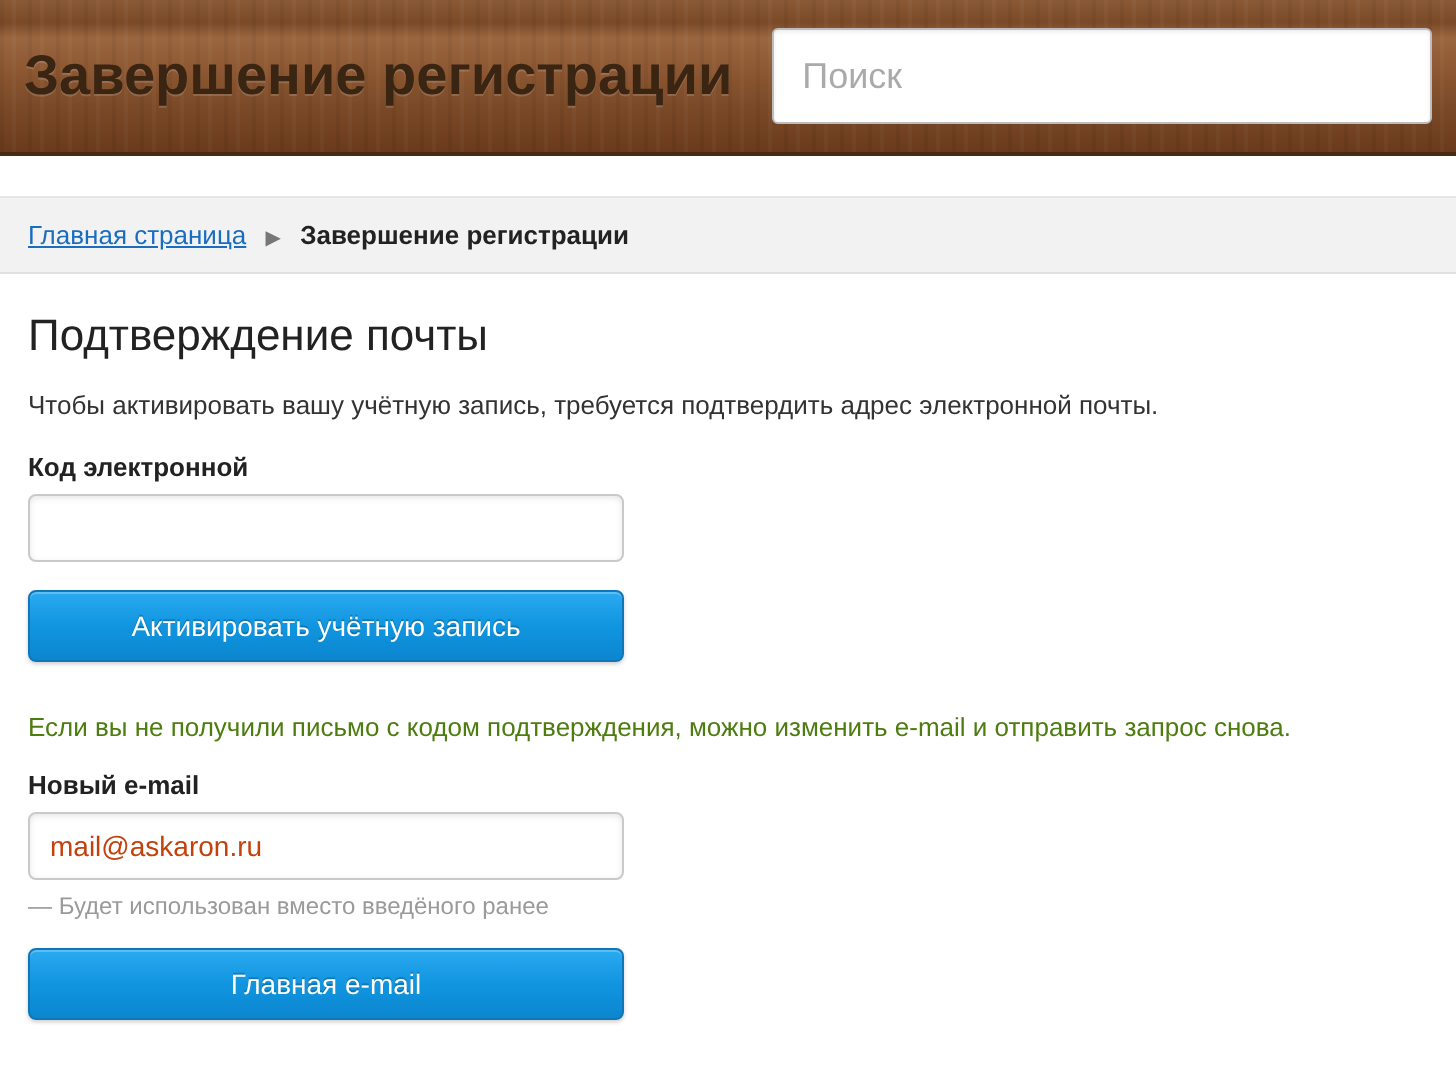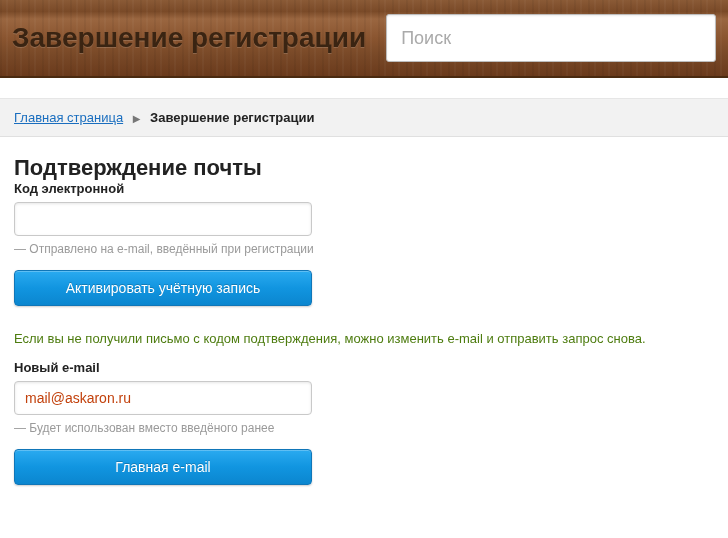--- a/index.html
+++ b/index.html
@@ -81,22 +81,23 @@
     }
     .breadcrumb .current {
       font-weight: bold;
       color: #222;
     }
     .content {
       padding: 18px 14px 14px;
     }
     .section-heading {
       font-size: 22px;
-      font-weight: bold;
+      font-weight: normal;
       color: #222;
+      margin-bottom: 14px;
     }
     .intro-text {
       font-size: 13px;
       color: #333;
       margin-bottom: 16px;
     }
     .field-label {
       font-size: 13px;
       font-weight: bold;
       color: #222;
@@ -149,24 +150,24 @@
 </div>
 
 <div class="breadcrumb">
   <a href="#">Главная страница</a>
   <span class="sep">▶</span>
   <span class="current">Завершение регистрации</span>
 </div>
 
 <div class="content">
   <h2 class="section-heading">Подтверждение почты</h2>
+  <p class="intro-text">Чтобы активировать вашу учётную запись, требуется подтвердить адрес электронной почты.</p>
 
   <div class="field-label">Код электронной</div>
   <input class="text-input" type="text" style="">
-  <div class="hint">— Отправлено на e-mail, введённый при регистрации</div>
   <button class="btn">Активировать учётную запись</button>
 
   <p class="resend-text">Если вы не получили письмо с кодом подтверждения, можно изменить e-mail и отправить запрос снова.</p>
 
   <div class="field-label">Новый e-mail</div>
   <input class="text-input" type="text" value="mail@askaron.ru" style="">
   <div class="hint">— Будет использован вместо введёного ранее</div>
   <button class="btn">Главная e-mail</button>
 </div>
 

